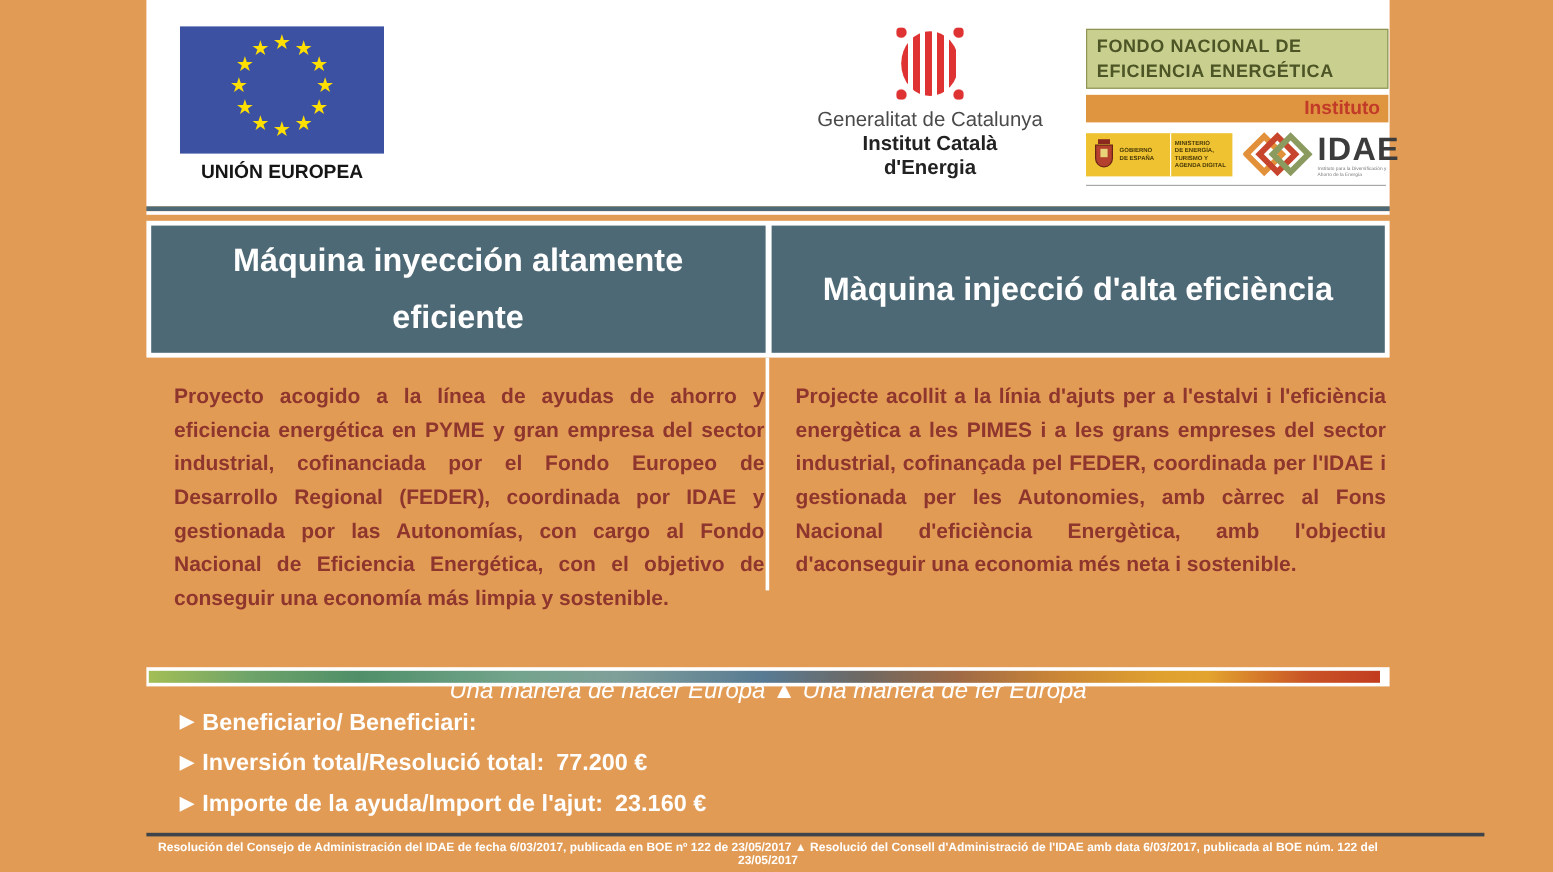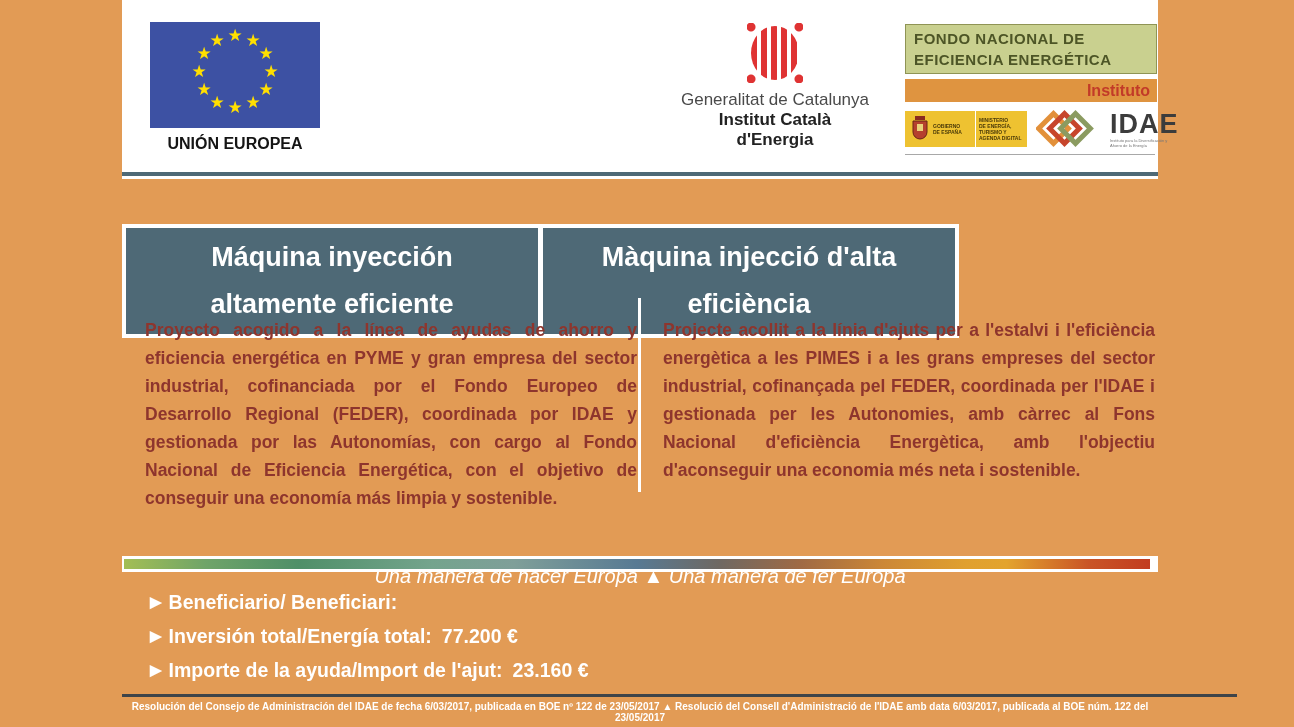--- a/index.html
+++ b/index.html
@@ -40,33 +40,33 @@
   .green-box { background:#c9d08f; border:1px solid #8f9455; padding:3px 8px; }
   .green-box div { color:#4d5526; font-weight:bold; font-size:15px; line-height:21px; letter-spacing:0.5px; }
   .industria-band { margin-top:5px; background:#df9440; height:23px; line-height:23px;
     text-align:right; padding:0 7px; color:#c23a28; font-weight:bold; font-size:16px; }
   .logos-row { margin-top:8px; display:flex; align-items:center; height:38px; }
   .gobierno-box { position:relative; width:130px; height:36px; background:#eec231; display:flex; align-items:center; }
   .gob-divider { position:absolute; left:70px; top:0; width:1px; height:36px; background:#ffffff; }
   .coat { margin-left:5px; flex:none; }
   .gob-text { margin-left:3px; width:38px; font-size:5px; font-weight:bold; color:#4a3a08; line-height:6px; }
   .min-text { margin-left:8px; width:48px; font-size:5px; font-weight:bold; color:#4a3a08; line-height:6px; }
-  .idae-box { margin-left:9px; display:flex; align-items:center;gap:12px; }
+  .idae-box { margin-left:9px; display:flex; align-items:center; }
   .idae-right { margin-left:4px; }
   .idae-text { font-weight:bold; font-size:27px; color:#3c3c3c; letter-spacing:1px; line-height:27px; }
   .idae-sub { font-size:4px; color:#777; width:70px; line-height:5px; }
   .fondo-underline { margin-top:6px; height:1px; background:#a8a8a8; width:250px; }
 
   
   .slate-line { position:absolute; left:122px; top:172px; width:1036px; height:4px; background:#4e6976; }
   .white-line { position:absolute; left:122px; top:176px; width:1036px; height:3px; background:#ffffff; }
 
   
-  .title-band { position:absolute; left:122px; top:184px; width:837px; height:114px;
-    background:#ffffff; display:flex; gap:5px; padding:4px;margin-top:40px; }
+  .title-band { position:absolute; left:122px; top:184px; width:1036px; height:114px;
+    background:#ffffff; display:flex; gap:5px; padding:4px; }
   .title-cell { flex:1; background:#4e6976; color:#ffffff; font-weight:bold; font-size:27px;
     display:flex; align-items:center; justify-content:center; text-align:center; line-height:47px; padding:0 28px; }
 
   
   .para-divider { position:absolute; left:638px; top:298px; width:3px; height:194px; background:#ffffff; }
   .para { position:absolute; top:316px; width:492px; color:#8e352d; font-weight:bold;
     font-size:17.5px; line-height:28px; text-align:justify; }
   .para-es { left:145px; }
   .para-ca { left:663px; }
 
@@ -187,21 +187,21 @@
     <div class="stripe-inner"></div>
   </div>
 
   <div class="details">
     <div class="detail-row">
       <span class="bullet">▶</span>
       <span class="detail-label">Beneficiario/ Beneficiari:</span>
     </div>
     <div class="detail-row">
       <span class="bullet">▶</span>
-      <span class="detail-label">Inversión total/Energía total:</span>
+      <span class="detail-label">Inversión total/Resolució total:</span>
       <span class="detail-value">77.200 €</span>
     </div>
     <div class="detail-row">
       <span class="bullet">▶</span>
       <span class="detail-label">Importe de la ayuda/Import de l'ajut:</span>
       <span class="detail-value">23.160 €</span>
     </div>
   </div>
 
   <div class="footer-line"></div>

